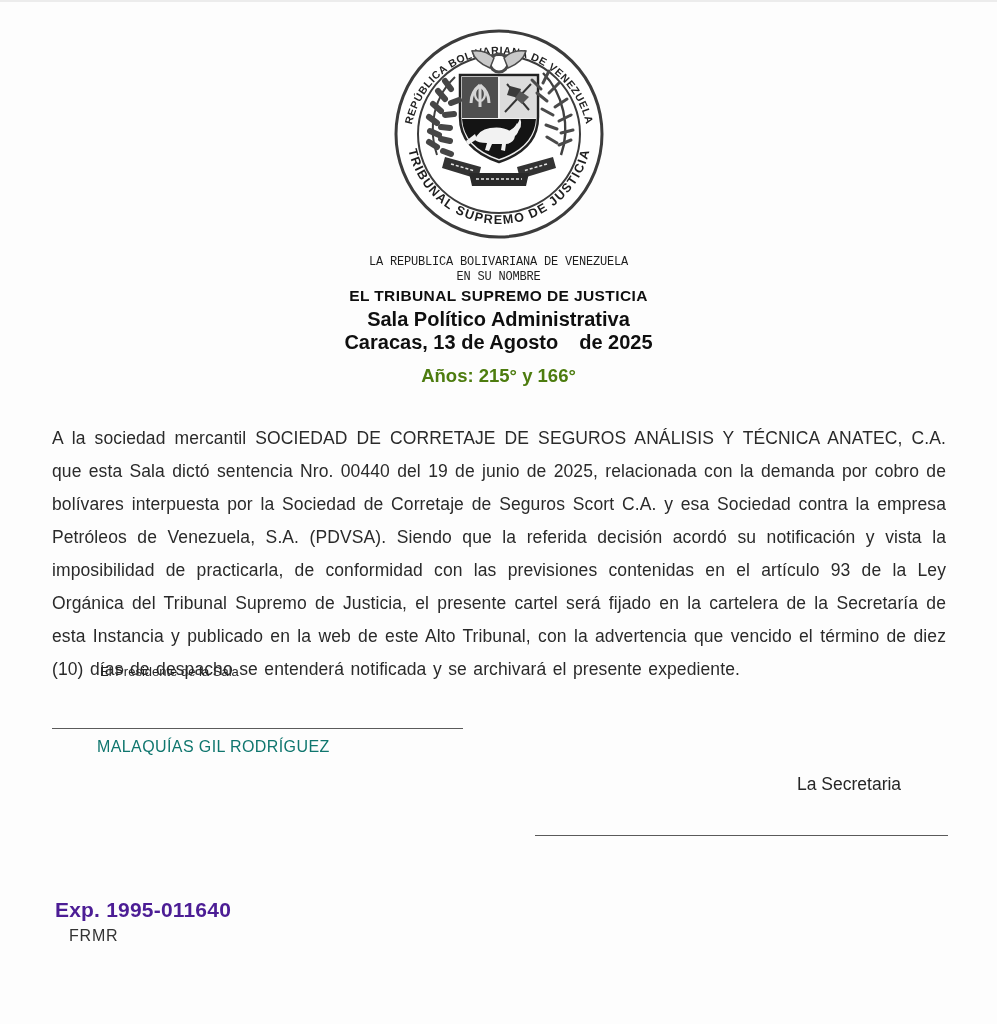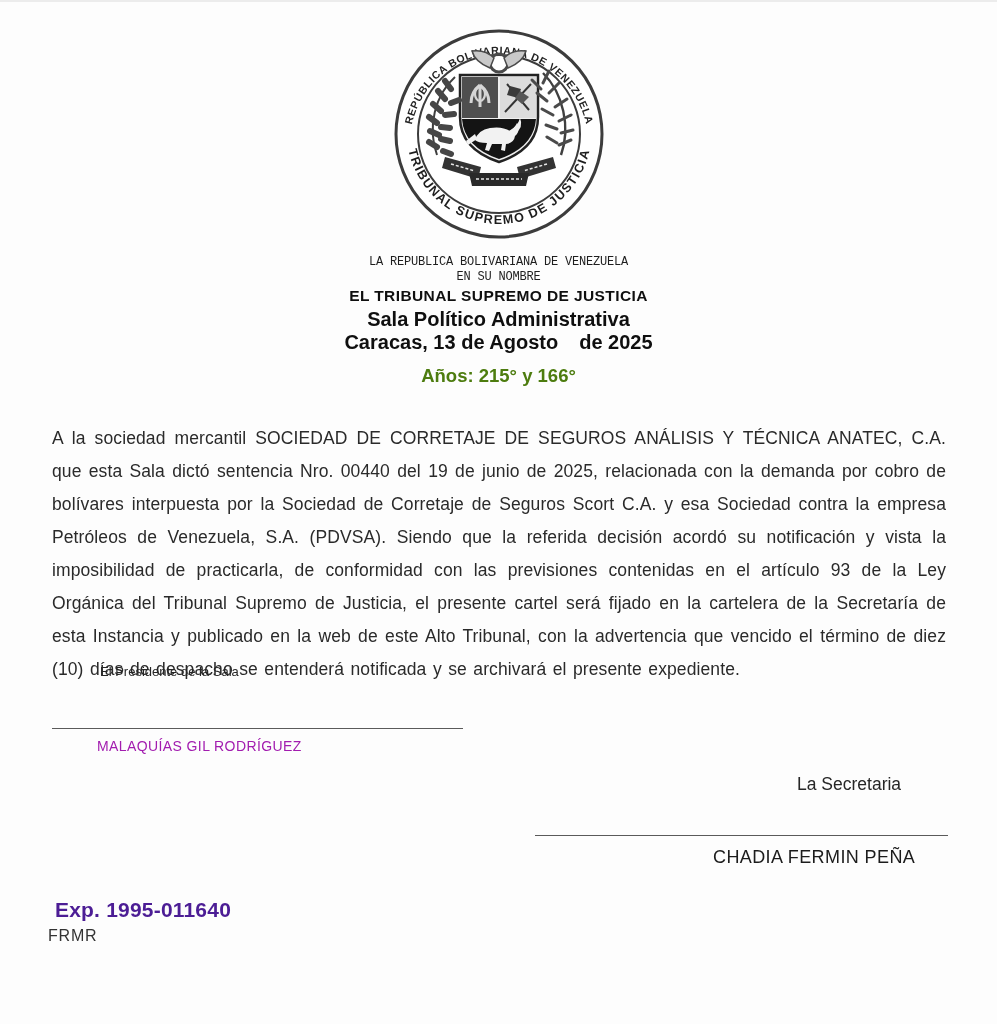--- a/index.html
+++ b/index.html
@@ -35,28 +35,28 @@
     top:402px;left:52px;width:894px;
     font-size:17.5px;line-height:33px;
     text-align:justify;color:#2a2a2a;
     letter-spacing:0.1px;word-spacing:1.5px;
   }
 
   
   .pres-title{top:662px;left:100px;font-size:13px;color:#262626;}
   .sig-line{border-top:1.6px solid #5a5a5a;height:0;}
   .line-left{top:726px;left:52px;width:411px;}
-  .pres-name{top:736px;left:97px;font-size:14px;letter-spacing:0.4px;color:#a21caf;}
+  .pres-name{top:736px;left:97px;font-size:16px;letter-spacing:0.4px;color:#0f766e;}
   .sec-title{top:772px;left:797px;font-size:17.5px;color:#262626;}
   .line-right{top:833px;left:535px;width:413px;}
   .sec-name{top:845px;left:713px;font-size:18px;letter-spacing:0.4px;color:#1c1c1c;}
 
   
   .exp-number{top:896px;left:55px;font-weight:bold;font-size:21px;letter-spacing:0.2px;color:#4c1d95;}
-  .initials{top:925px;left:48px;font-size:16px;letter-spacing:0.8px;color:#333;}
+  .initials{top:925px;left:69px;font-size:16px;letter-spacing:0.8px;color:#333;}
 </style>
 </head>
 <body>
 
 <div class="page">
 
   <div class="abs seal-wrap">
     <svg width="212" height="215" viewBox="0 0 212 215" xmlns="http://www.w3.org/2000/svg">
       <defs>
         <path id="arcTop" d="M 17,116 A 89,89 0 0 1 195,116"></path>
@@ -160,18 +160,17 @@
   <div class="abs center hdr-years">Años: 215° y 166°</div>
 
   <p class="abs body-par">A la sociedad mercantil SOCIEDAD DE CORRETAJE DE SEGUROS ANÁLISIS Y TÉCNICA ANATEC, C.A. que esta Sala dictó sentencia Nro. 00440 del 19 de junio de 2025, relacionada con la demanda por cobro de bolívares interpuesta por la Sociedad de Corretaje de Seguros Scort C.A. y esa Sociedad contra la empresa Petróleos de Venezuela, S.A. (PDVSA). Siendo que la referida decisión acordó su notificación y vista la imposibilidad de practicarla, de conformidad con las previsiones contenidas en el artículo 93 de la Ley Orgánica del Tribunal Supremo de Justicia, el presente cartel será fijado en la cartelera de la Secretaría de esta Instancia y publicado en la web de este Alto Tribunal, con la advertencia que vencido el término de diez (10) días de despacho se entenderá notificada y se archivará el presente expediente.</p>
 
   <div class="abs pres-title">El Presidente de la Sala</div>
   <div class="abs sig-line line-left"></div>
   <div class="abs pres-name">MALAQUÍAS GIL RODRÍGUEZ</div>
 
   <div class="abs sec-title">La Secretaria</div>
   <div class="abs sig-line line-right"></div>
-  <div class="abs sec-name">CHADIA FERMIN PEÑA</div>
 
   <div class="abs exp-number">Exp. 1995-011640</div>
   <div class="abs initials">FRMR</div>
 
 </div>
 
 </body></html>

